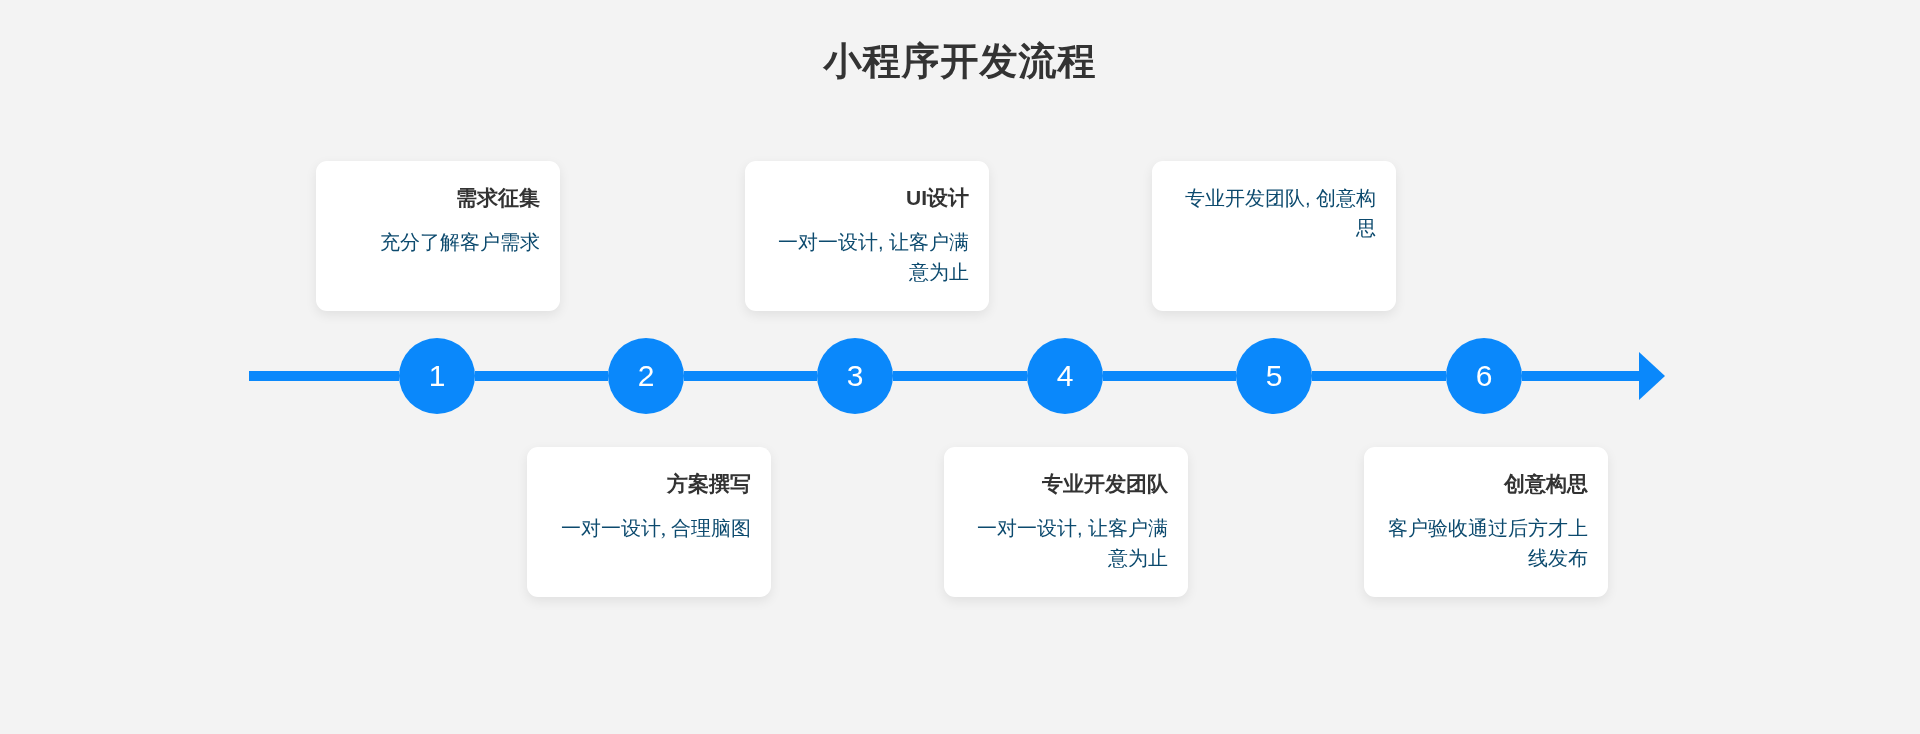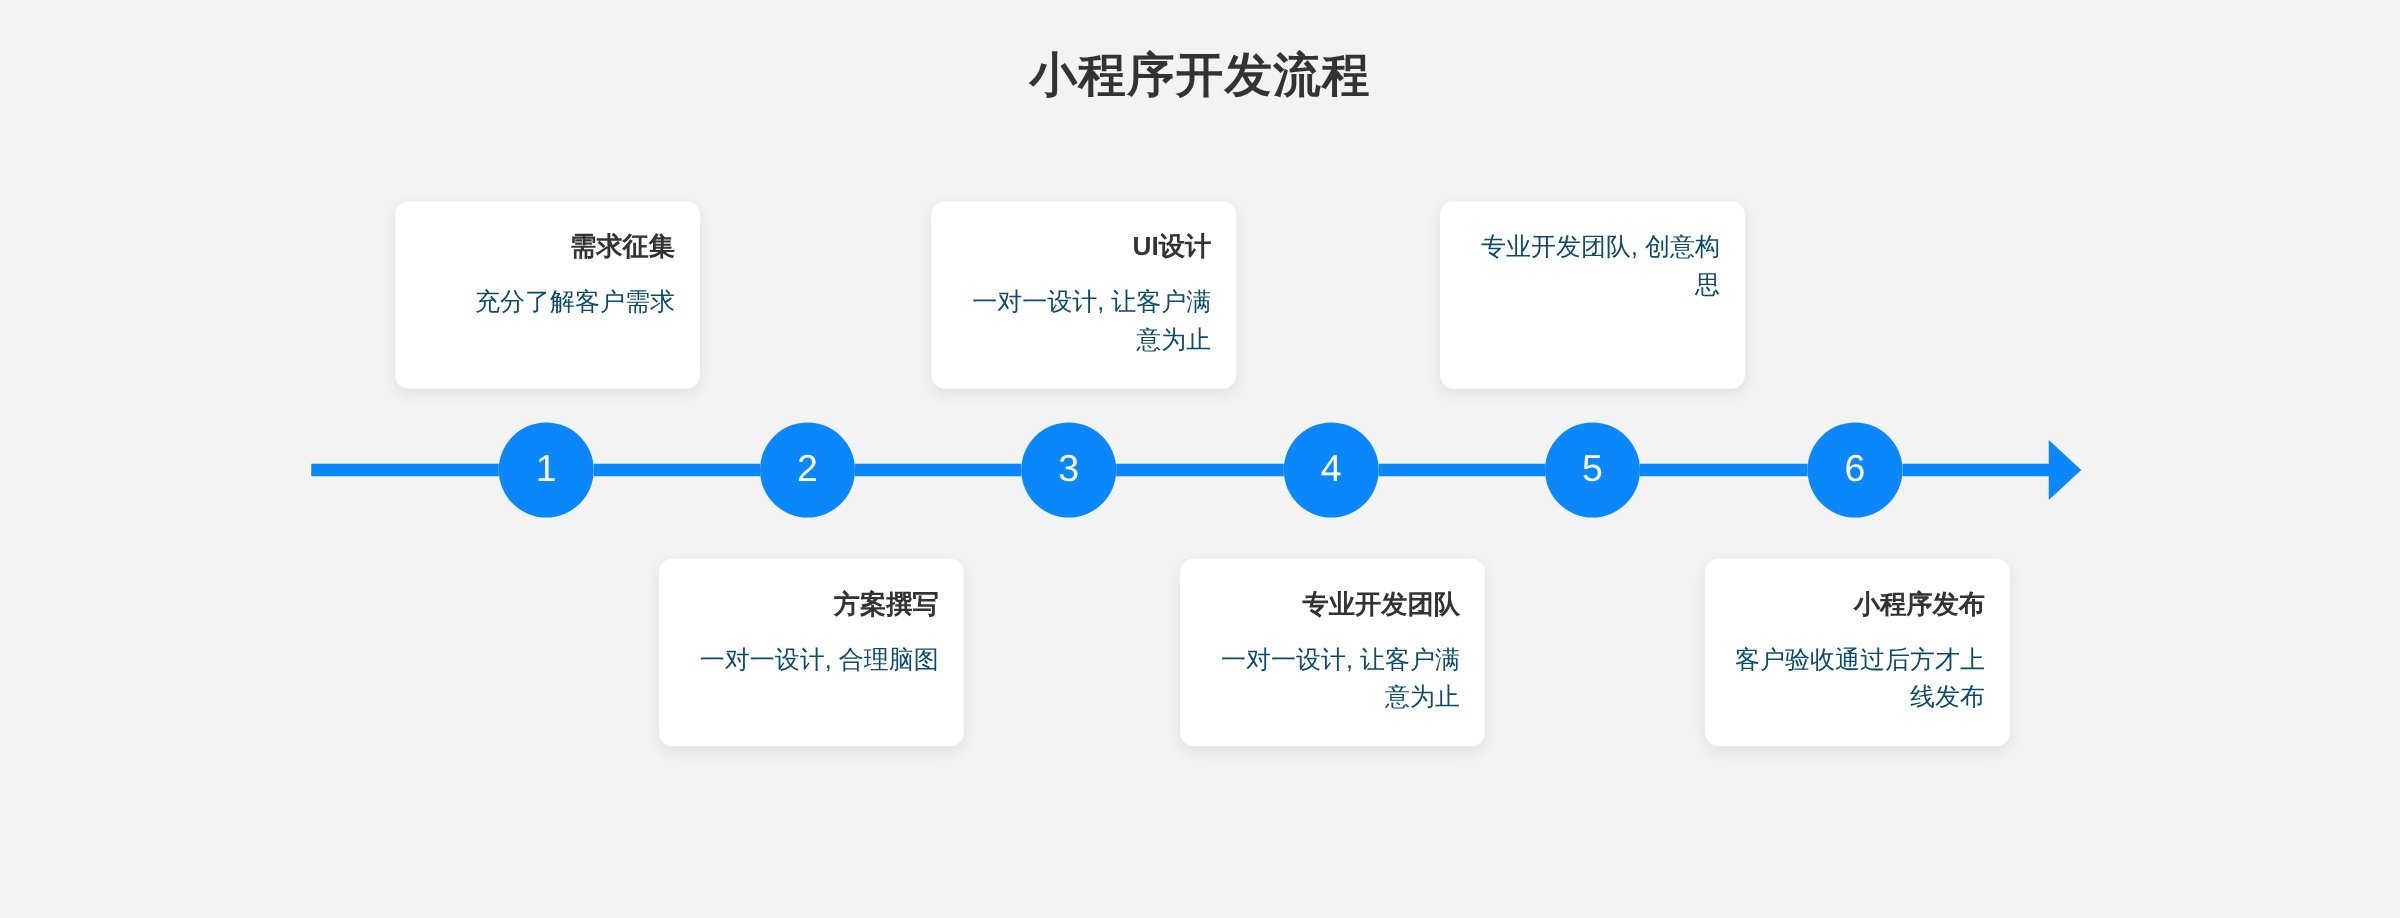--- a/index.html
+++ b/index.html
@@ -137,34 +137,34 @@
         <div class="node" style="left: 1236px;">5</div>
         <div class="node" style="left: 1446px;">6</div>
       </div>
   </div>
 
   <div id="card-layer">
       <div class="card top" style="left: 316px;">
         <div class="card-title">需求征集</div>
         <div class="card-desc">充分了解客户需求</div>
       </div>
-      <div class="card bot" style="left: 527px;">
+      <div class="card bot" style="left: 527px; font-family: Liberation Serif, serif;">
         <div class="card-title">方案撰写</div>
         <div class="card-desc">一对一设计, 合理脑图</div>
       </div>
       <div class="card top" style="left: 733px; margin-left: 12px;">
         <div class="card-title">UI设计</div>
         <div class="card-desc">一对一设计, 让客户满意为止</div>
       </div>
       <div class="card bot" style="left: 944px;">
         <div class="card-title">专业开发团队</div>
         <div class="card-desc">一对一设计, 让客户满意为止</div>
       </div>
       <div class="card top" style="left: 1152px;">
         <div class="card-desc">专业开发团队, 创意构思</div>
       </div>
       <div class="card bot" style="left: 1364px;">
-        <div class="card-title">小程序发布</div>
+        <div class="card-title">创意构思</div>
         <div class="card-desc">客户验收通过后方才上线发布</div>
       </div>
     </div>
 
 </div>
 
 </body></html>

